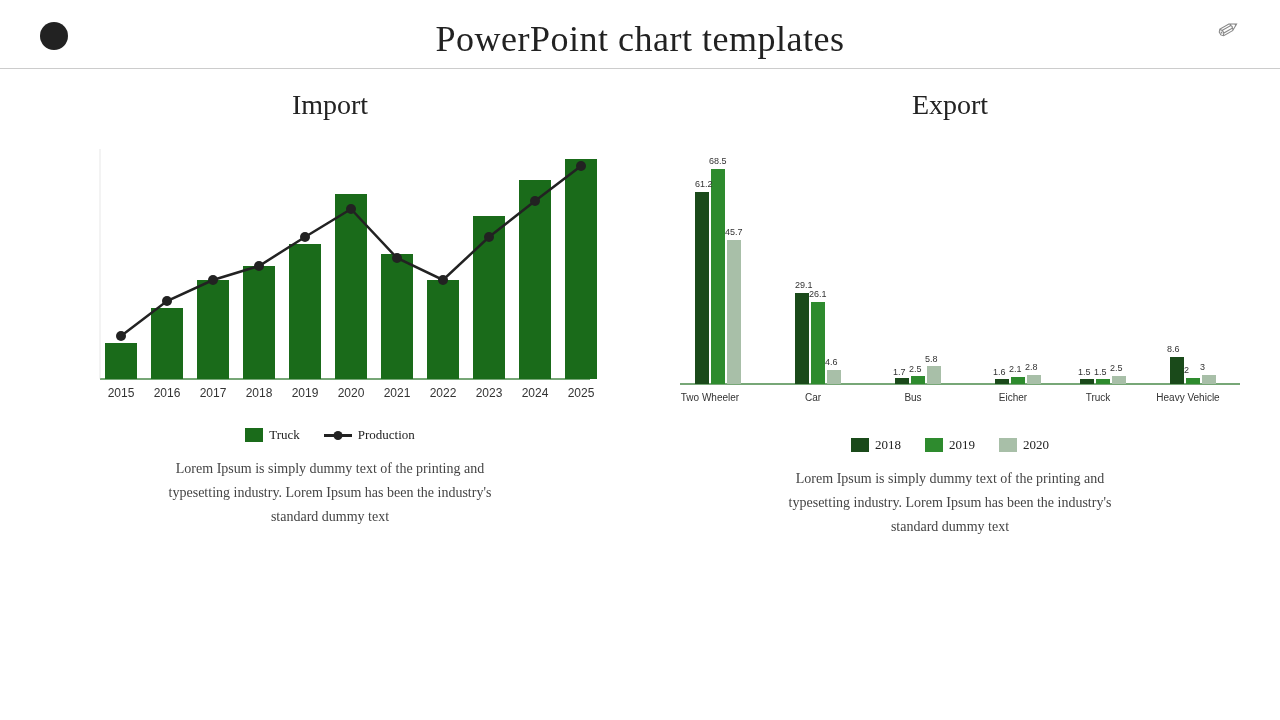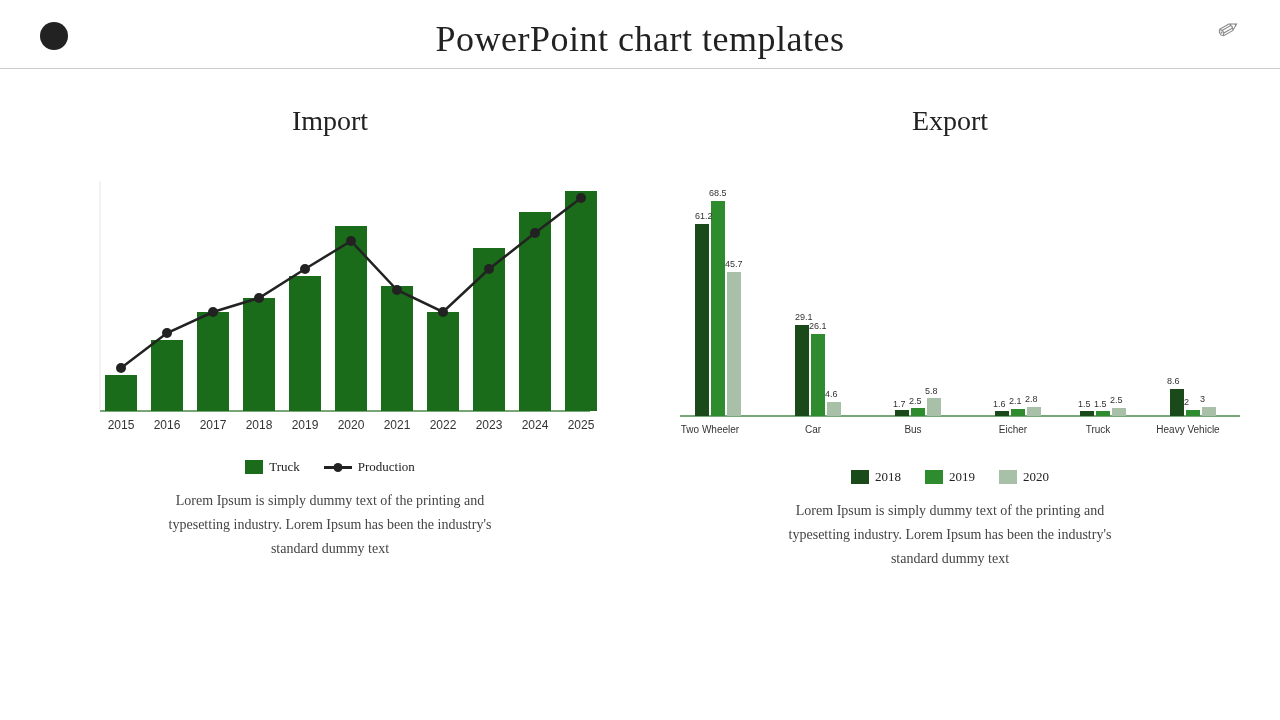--- a/index.html
+++ b/index.html
@@ -12,21 +12,21 @@
     }
 
     
     .header {
       display: flex;
       align-items: center;
       justify-content: center;
       padding: 18px 40px 8px;
       position: relative;
       border-bottom: 1.5px solid #ccc;
-      margin-bottom: 16px;
+      margin-bottom: 0;
     }
     .header-title {
       font-size: 36px;
       font-weight: 400;
       color: #222;
       letter-spacing: 0.5px;
     }
     .header-dot {
       position: absolute;
       left: 40px;
@@ -68,21 +68,21 @@
       display: flex;
       flex-direction: column;
       align-items: center;
       padding: 10px 10px 0;
     }
 
     .chart-title {
       font-size: 28px;
       font-weight: 400;
       color: #222;
-      margin-bottom: 24px;
+      margin-bottom: 8px;
       font-family: 'Georgia', serif;
     }
 
     
     .legend {
       display: flex;
       align-items: center;
       gap: 24px;
       margin-top: 8px;
       justify-content: center;

